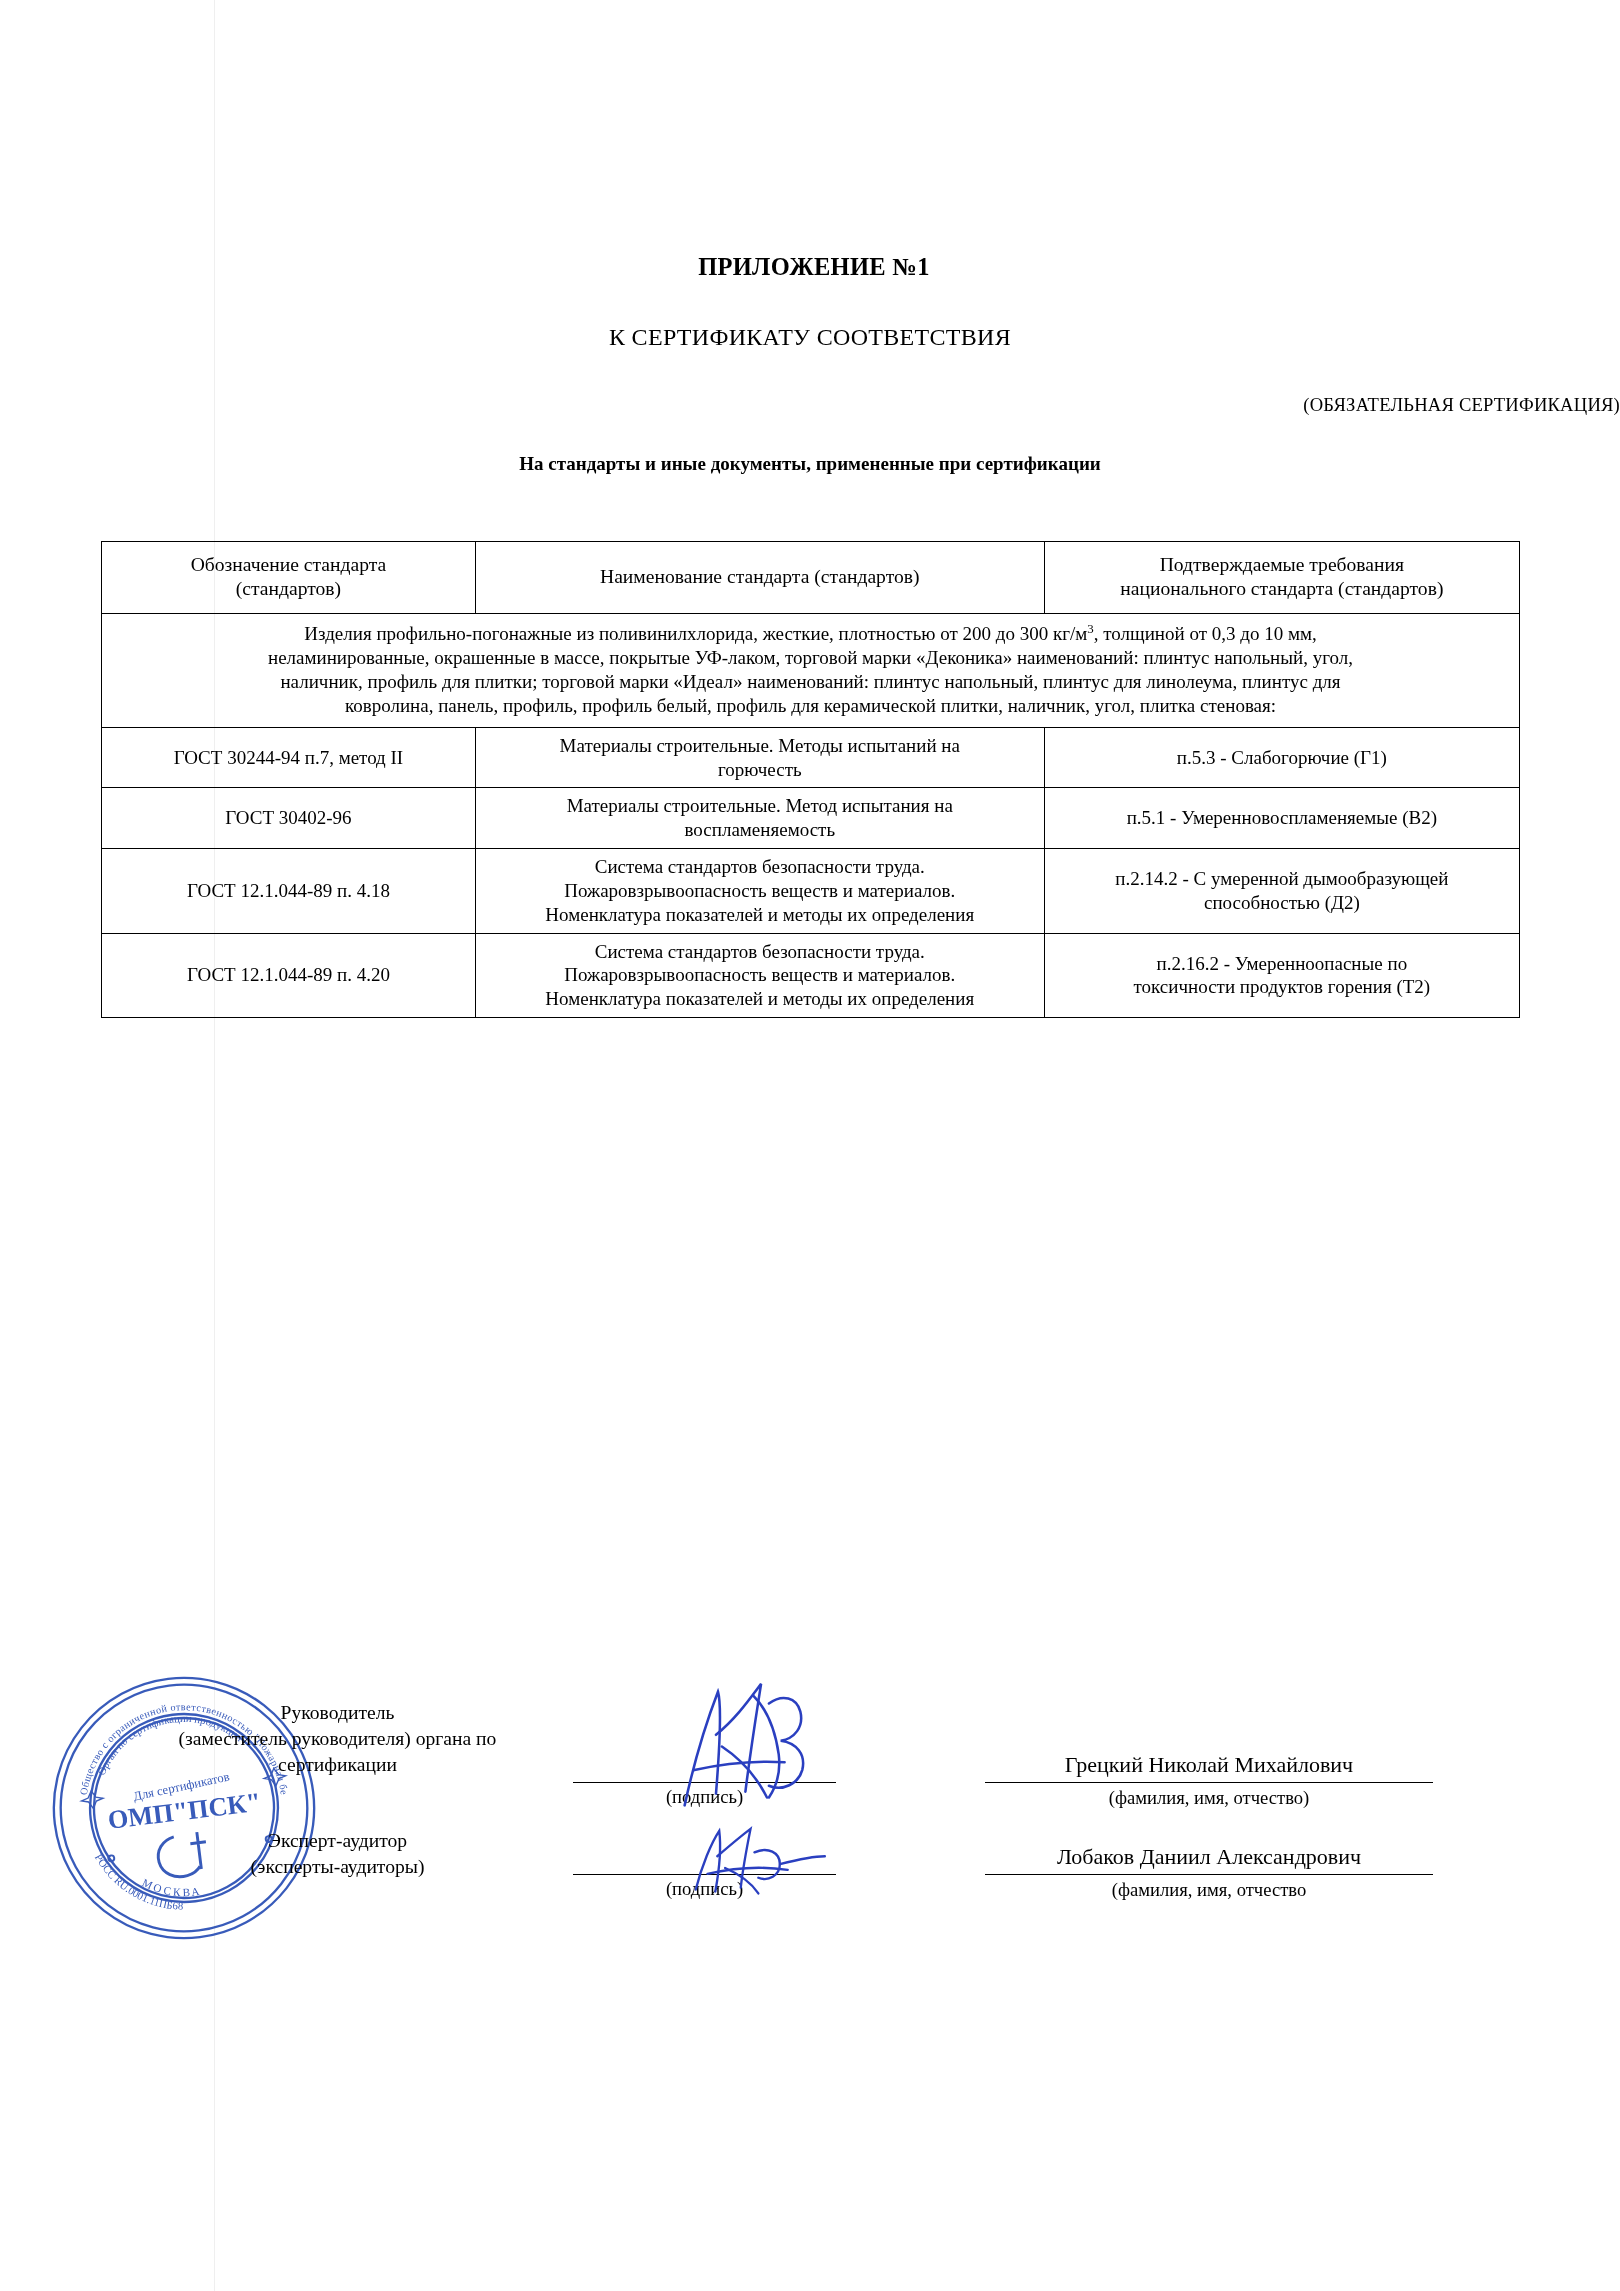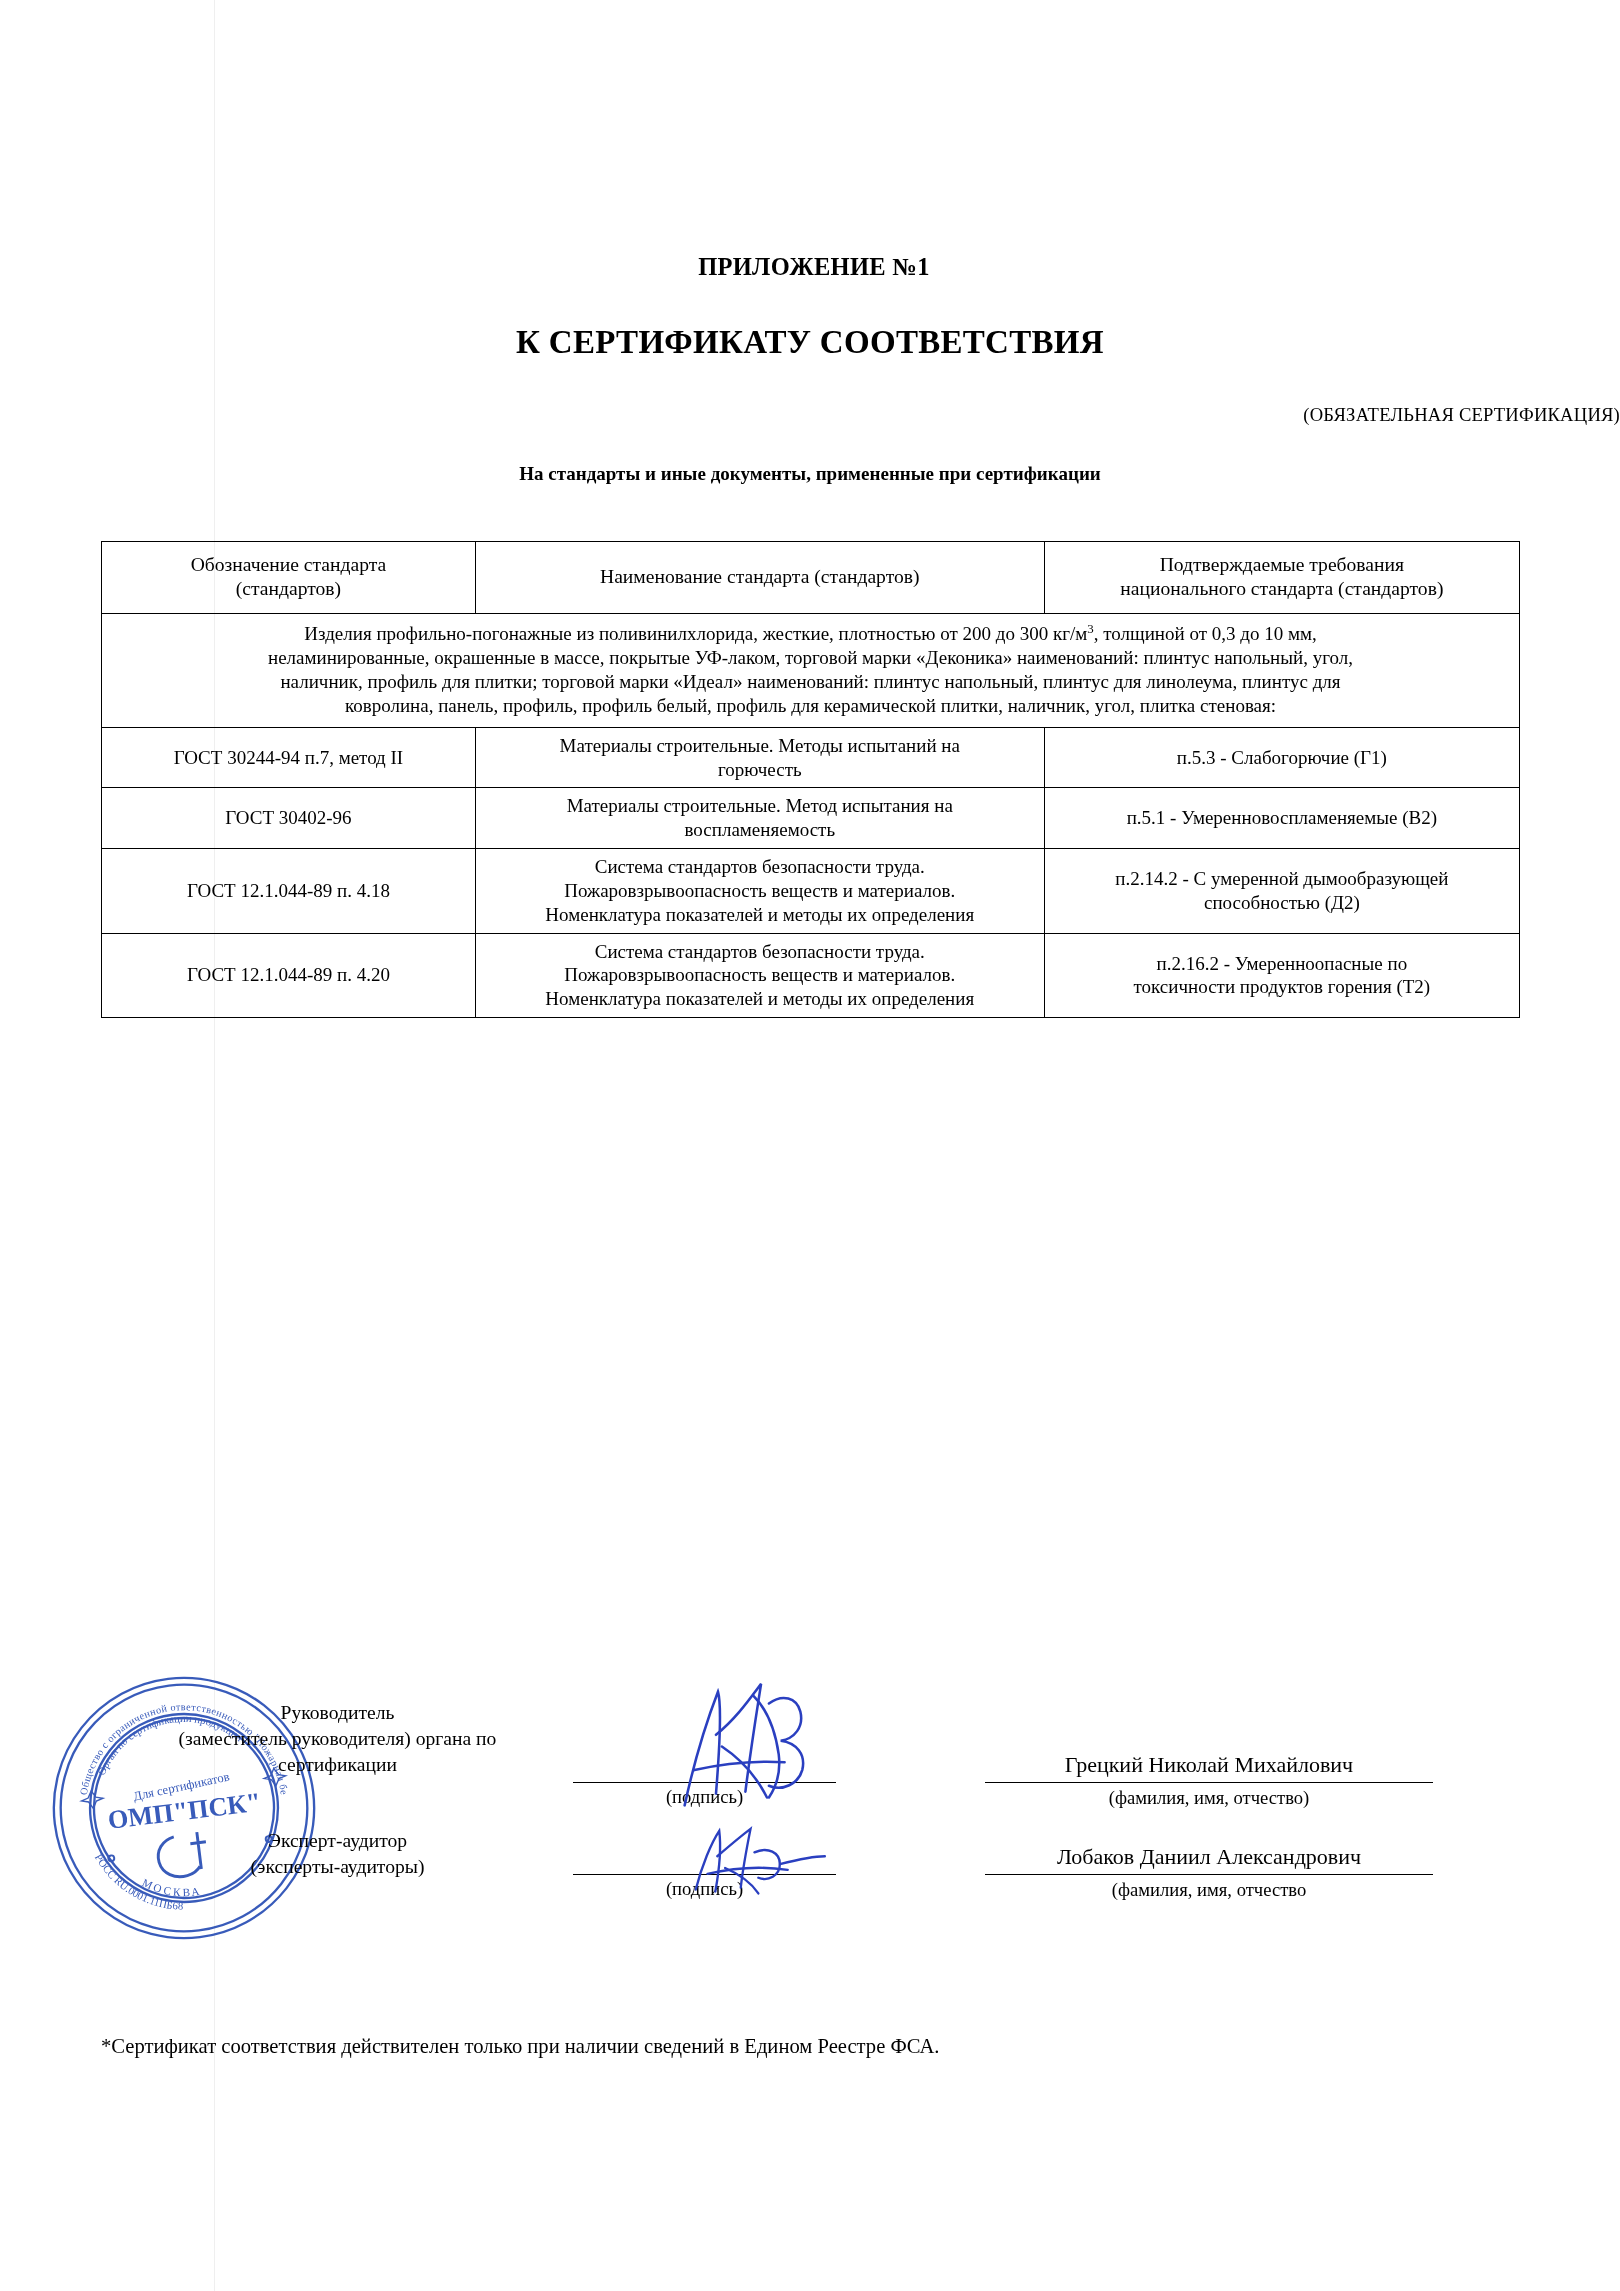--- a/index.html
+++ b/index.html
@@ -33,22 +33,22 @@
     text-align: center;
   }
   .h-title {
     font-size: 24.5px;
     font-weight: bold;
     letter-spacing: 0.3px;
     margin-bottom: 43px;
     padding-left: 8px;
   }
   .h-sub {
-    font-size: 33px;
-    font-weight: bold;
+    font-size: 24px;
+    font-weight: normal;
     letter-spacing: 0.3px;
     margin-bottom: 43px;
   }
   .h-number {
     font-size: 24.5px;
     font-weight: bold;
     margin-bottom: 41px;
   }
   .h-number .num-underline {
     text-decoration: underline;
@@ -365,17 +365,16 @@
           <path d="M 40 56 C 54 62 66 70 74 82"></path>
           <path d="M 70 40 C 84 34 96 40 96 52 C 96 64 84 70 74 66"></path>
           <path d="M 96 52 C 112 48 128 44 142 44"></path>
           <path d="M 22 62 C 48 56 78 54 104 58"></path>
         </g>
       </svg>
     </div>
   </div>
 
   <div class="footer">
-    <div>*Сертификат соответствия действителен только при наличии сведений в Едином Реестре ФСА.</div>
   </div>
 
 </div>
 
 
 </body></html>

